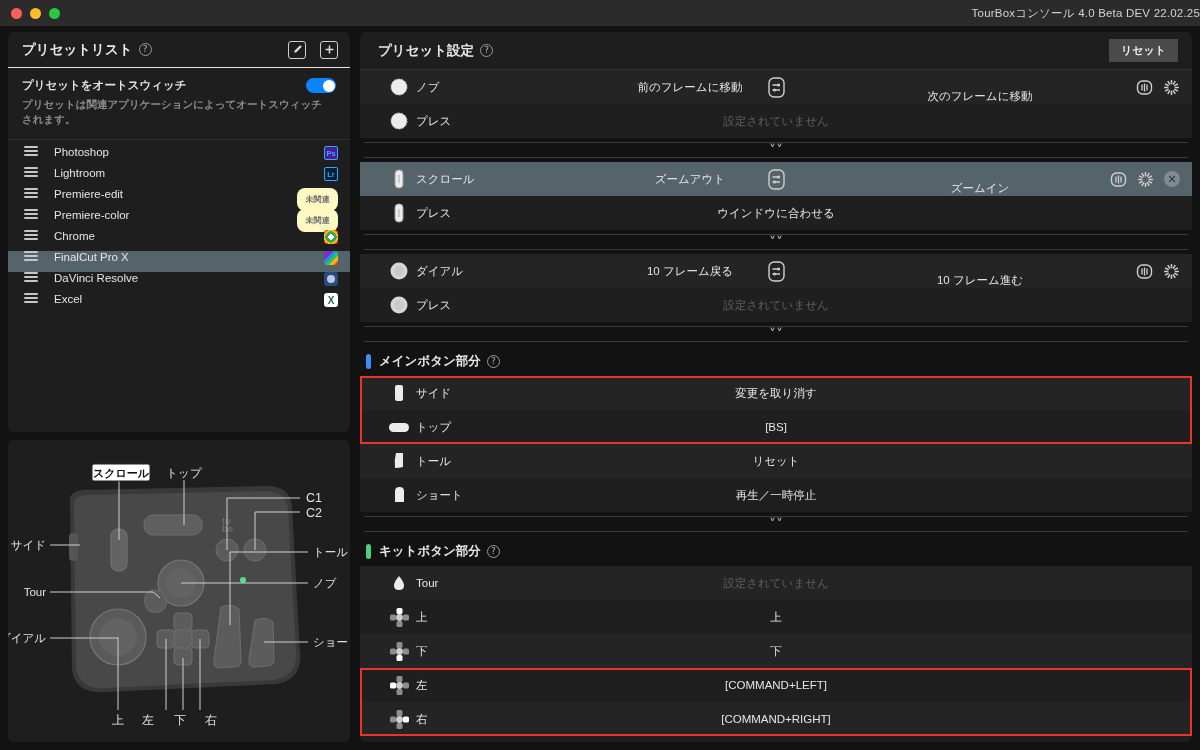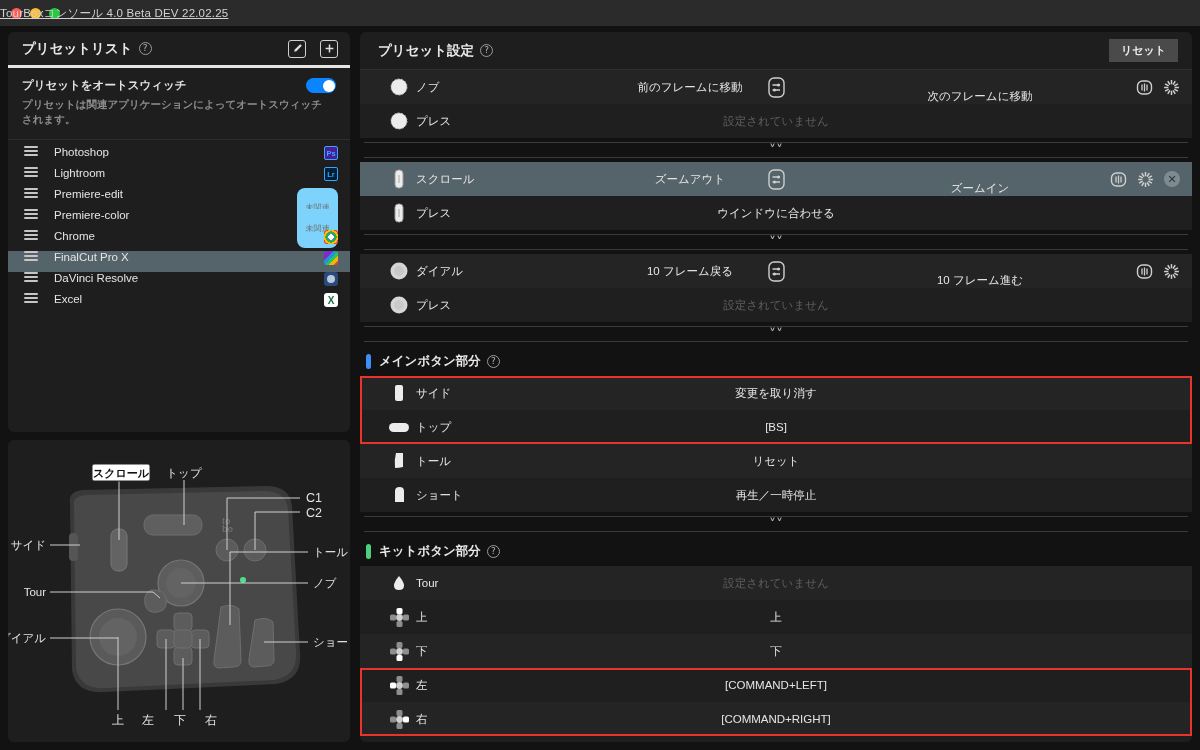--- a/index.html
+++ b/index.html
@@ -16,34 +16,33 @@
     position: absolute; left: 0; top: 0; width: 1200px; height: 26px;
     background: #2b2b2b;
     display: flex; align-items: center;
   }
   .traffic { display: flex; gap: 8px; margin-left: 11px; }
   .dot { width: 11px; height: 11px; border-radius: 50%; }
   .dot.red { background: #ff5f57; }
   .dot.yellow { background: #febc2e; }
   .dot.green { background: #28c840; }
   .titlebar-title {
-    position: absolute; left: 0; right: 0; text-align: left;
+    position: absolute; left: 0; right: 0; text-align: right;
     font-size: 11.5px; color: #d2d2d2; letter-spacing: .2px;
     pointer-events: none;
-    text-decoration: underline;
   }
 
   
   .left-col { position: absolute; left: 8px; top: 32px; width: 342px; }
   .panel { background: #1e1e1e; border-radius: 6px; }
 
   .preset-panel { height: 400px; position: relative; overflow: hidden; }
   .preset-head {
     height: 36px; display: flex; align-items: center;
-    padding: 0 12px 0 14px; border-bottom: 3px solid #e5e5e5;
+    padding: 0 12px 0 14px; border-bottom: 1px solid #e5e5e5;
   }
   .preset-head-title { font-size: 13.5px; font-weight: bold; color: #e8e8e8; }
   .help-icon {
     display: inline-flex; align-items: center; justify-content: center;
     width: 13px; height: 13px; border: 1px solid #9a9a9a; border-radius: 50%;
     font-size: 9px; color: #b5b5b5; margin-left: 6px; line-height: 1;
     font-family: "DejaVu Sans", sans-serif;
   }
   .head-spacer { flex: 1; }
   .hdr-btn {
@@ -94,22 +93,22 @@
     background: radial-gradient(circle at 50% 50%, #ffffff 0 26%, #4285f4 26% 34%, #34a853 34% 56%, #fbbc05 56% 72%, #ea4335 72% 100%);
     border-radius: 3px;
   }
   .ico-davinci { background: #2a4a7c; }
   .ico-davinci::after { content:""; width:8px;height:8px;border-radius:50%;background:#b9c9e0; display:block;}
   .ico-fcp {
     background: linear-gradient(135deg,#7b2bd4 0 33%, #2b8fd4 33% 50%, #27c26c 50% 66%, #f2b705 66% 83%, #e8453c 83% 100%);
   }
   .ico-excel { background: #ffffff; color: #1d6f42; font-size: 10px; }
   .badge-pill {
-    display: inline-block; padding: 14px 8px; border-radius: 8px;
-    background: #7dd3fc; color: #6e6e6e; font-size: 8px; font-weight: normal;
+    display: inline-block; padding: 6px 8px; border-radius: 8px;
+    background: #fef9c3; color: #6e6e6e; font-size: 8px; font-weight: bold;
     letter-spacing: .2px;
   }
 
   
   .device-panel { margin-top: 8px; height: 302px; position: relative; overflow: hidden; }
   .device-panel svg { display: block; }
 
   
   .right-panel {
     position: absolute; left: 360px; top: 32px; width: 832px; height: 710px;

